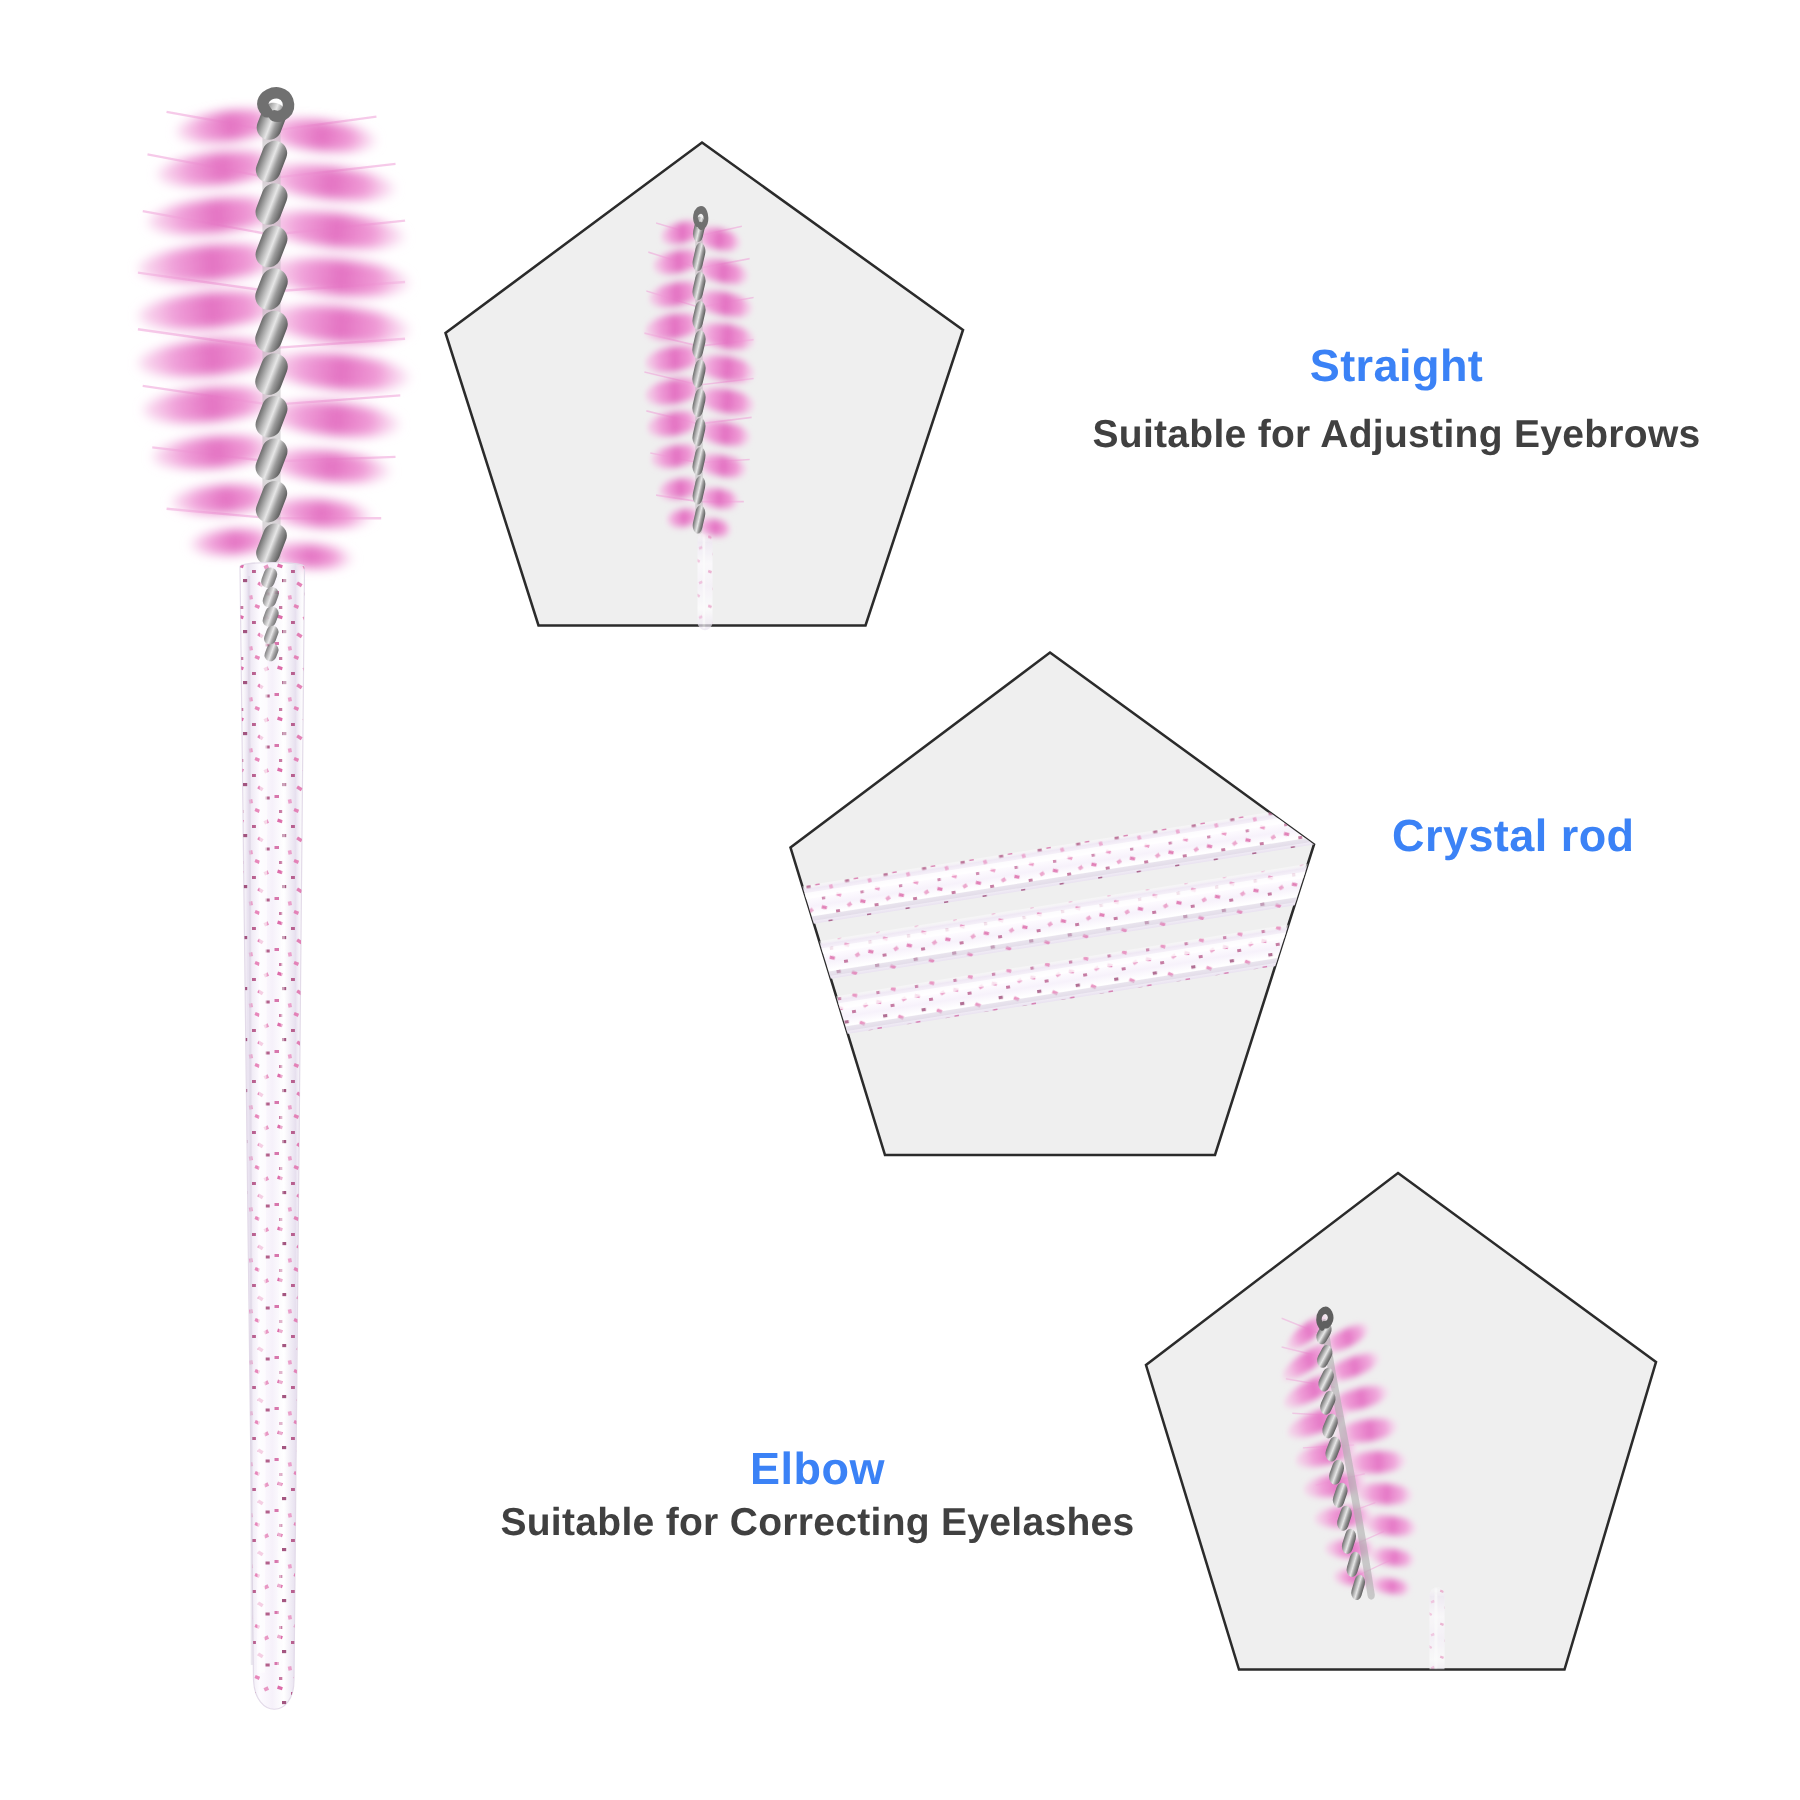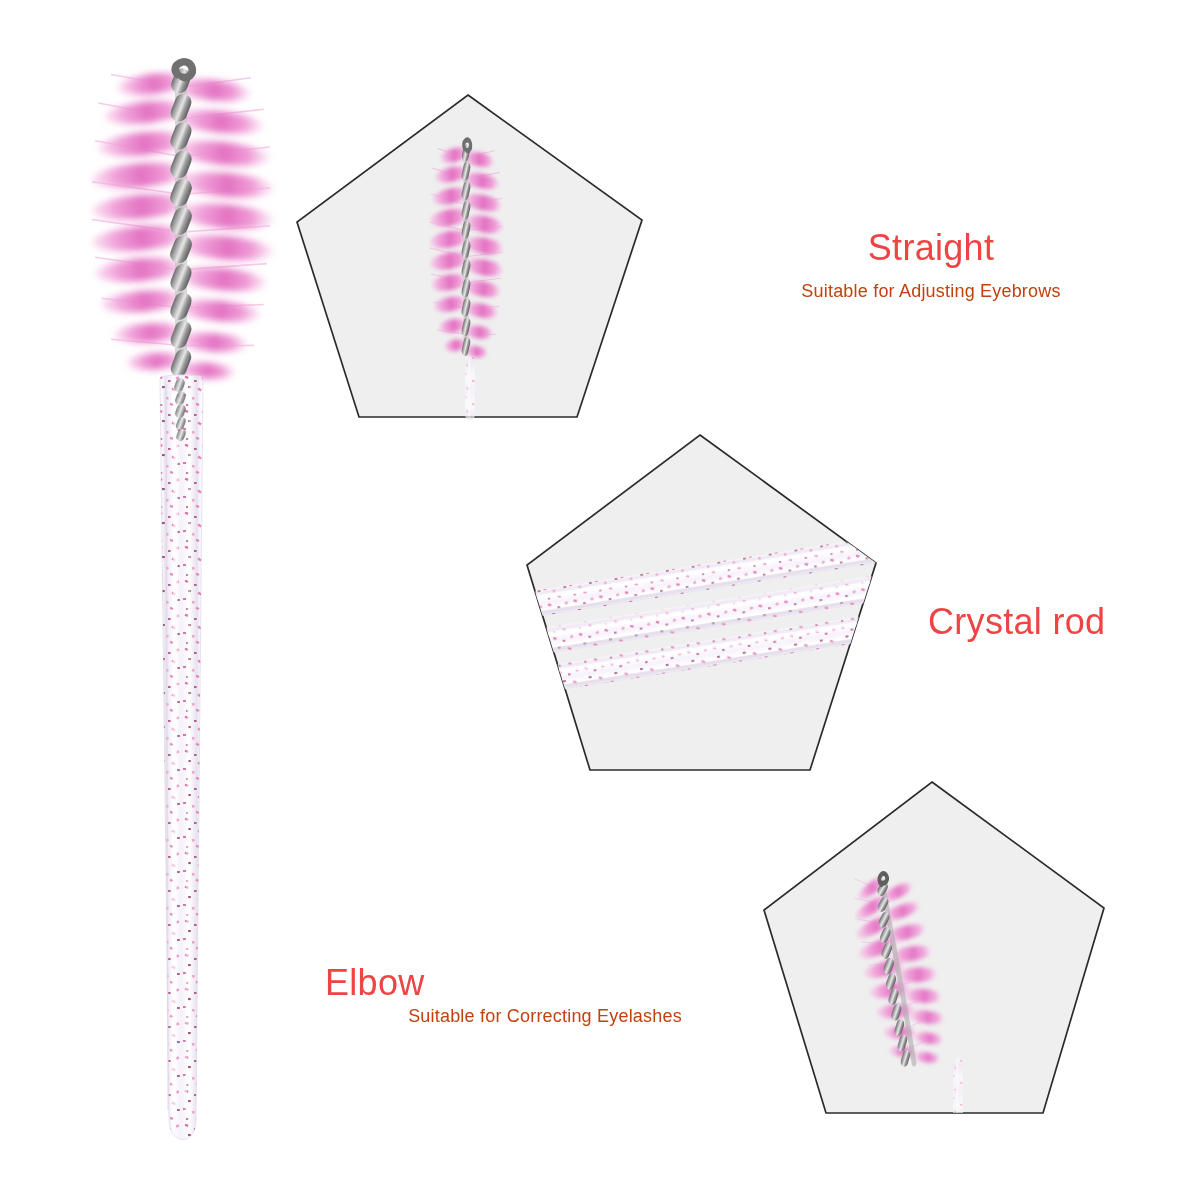--- a/index.html
+++ b/index.html
@@ -9,47 +9,47 @@
     background:#ffffff;
     font-family:"Liberation Sans","DejaVu Sans",sans-serif;
     overflow:hidden;
     position:relative;
   }
   #stage{position:absolute;left:0;top:0;width:1200px;height:1200px;}
   #art{position:absolute;left:0;top:0;width:1200px;height:1200px;}
 
   .label-group{position:absolute;}
   .label-title{
-    color:#ef4444;
-    font-size:36px;
-    font-weight:400;
+    color:#3b82f6;
+    font-size:30px;
+    font-weight:700;
     letter-spacing:0.3px;
     white-space:nowrap;
     line-height:1.1;
   }
   .label-sub{
-    color:#c2410c;
-    font-size:18px;
-    font-weight:400;
+    color:#404040;
+    font-size:26px;
+    font-weight:700;
     letter-spacing:0.2px;
     white-space:nowrap;
     line-height:1.1;
   }
 
   
   #label-straight{left:724px;top:228px;width:414px;text-align:center;}
   #label-straight .label-title{text-align:center;}
   #label-straight .label-sub{margin-top:14px;text-align:center;}
 
   
-  #label-crystal{left:928px;top:602px;}
+  #label-crystal{left:928px;top:541px;}
 
   
   #label-elbow{left:325px;top:963px;width:440px;text-align:center;}
-  #label-elbow .label-title{text-align:left;}
+  #label-elbow .label-title{text-align:center;}
   #label-elbow .label-sub{margin-top:4px;text-align:center;}
 </style>
 </head>
 <body>
 
 <div id="stage">
 
   <svg id="art" viewBox="0 0 1200 1200" xmlns="http://www.w3.org/2000/svg">
     <defs>
 

